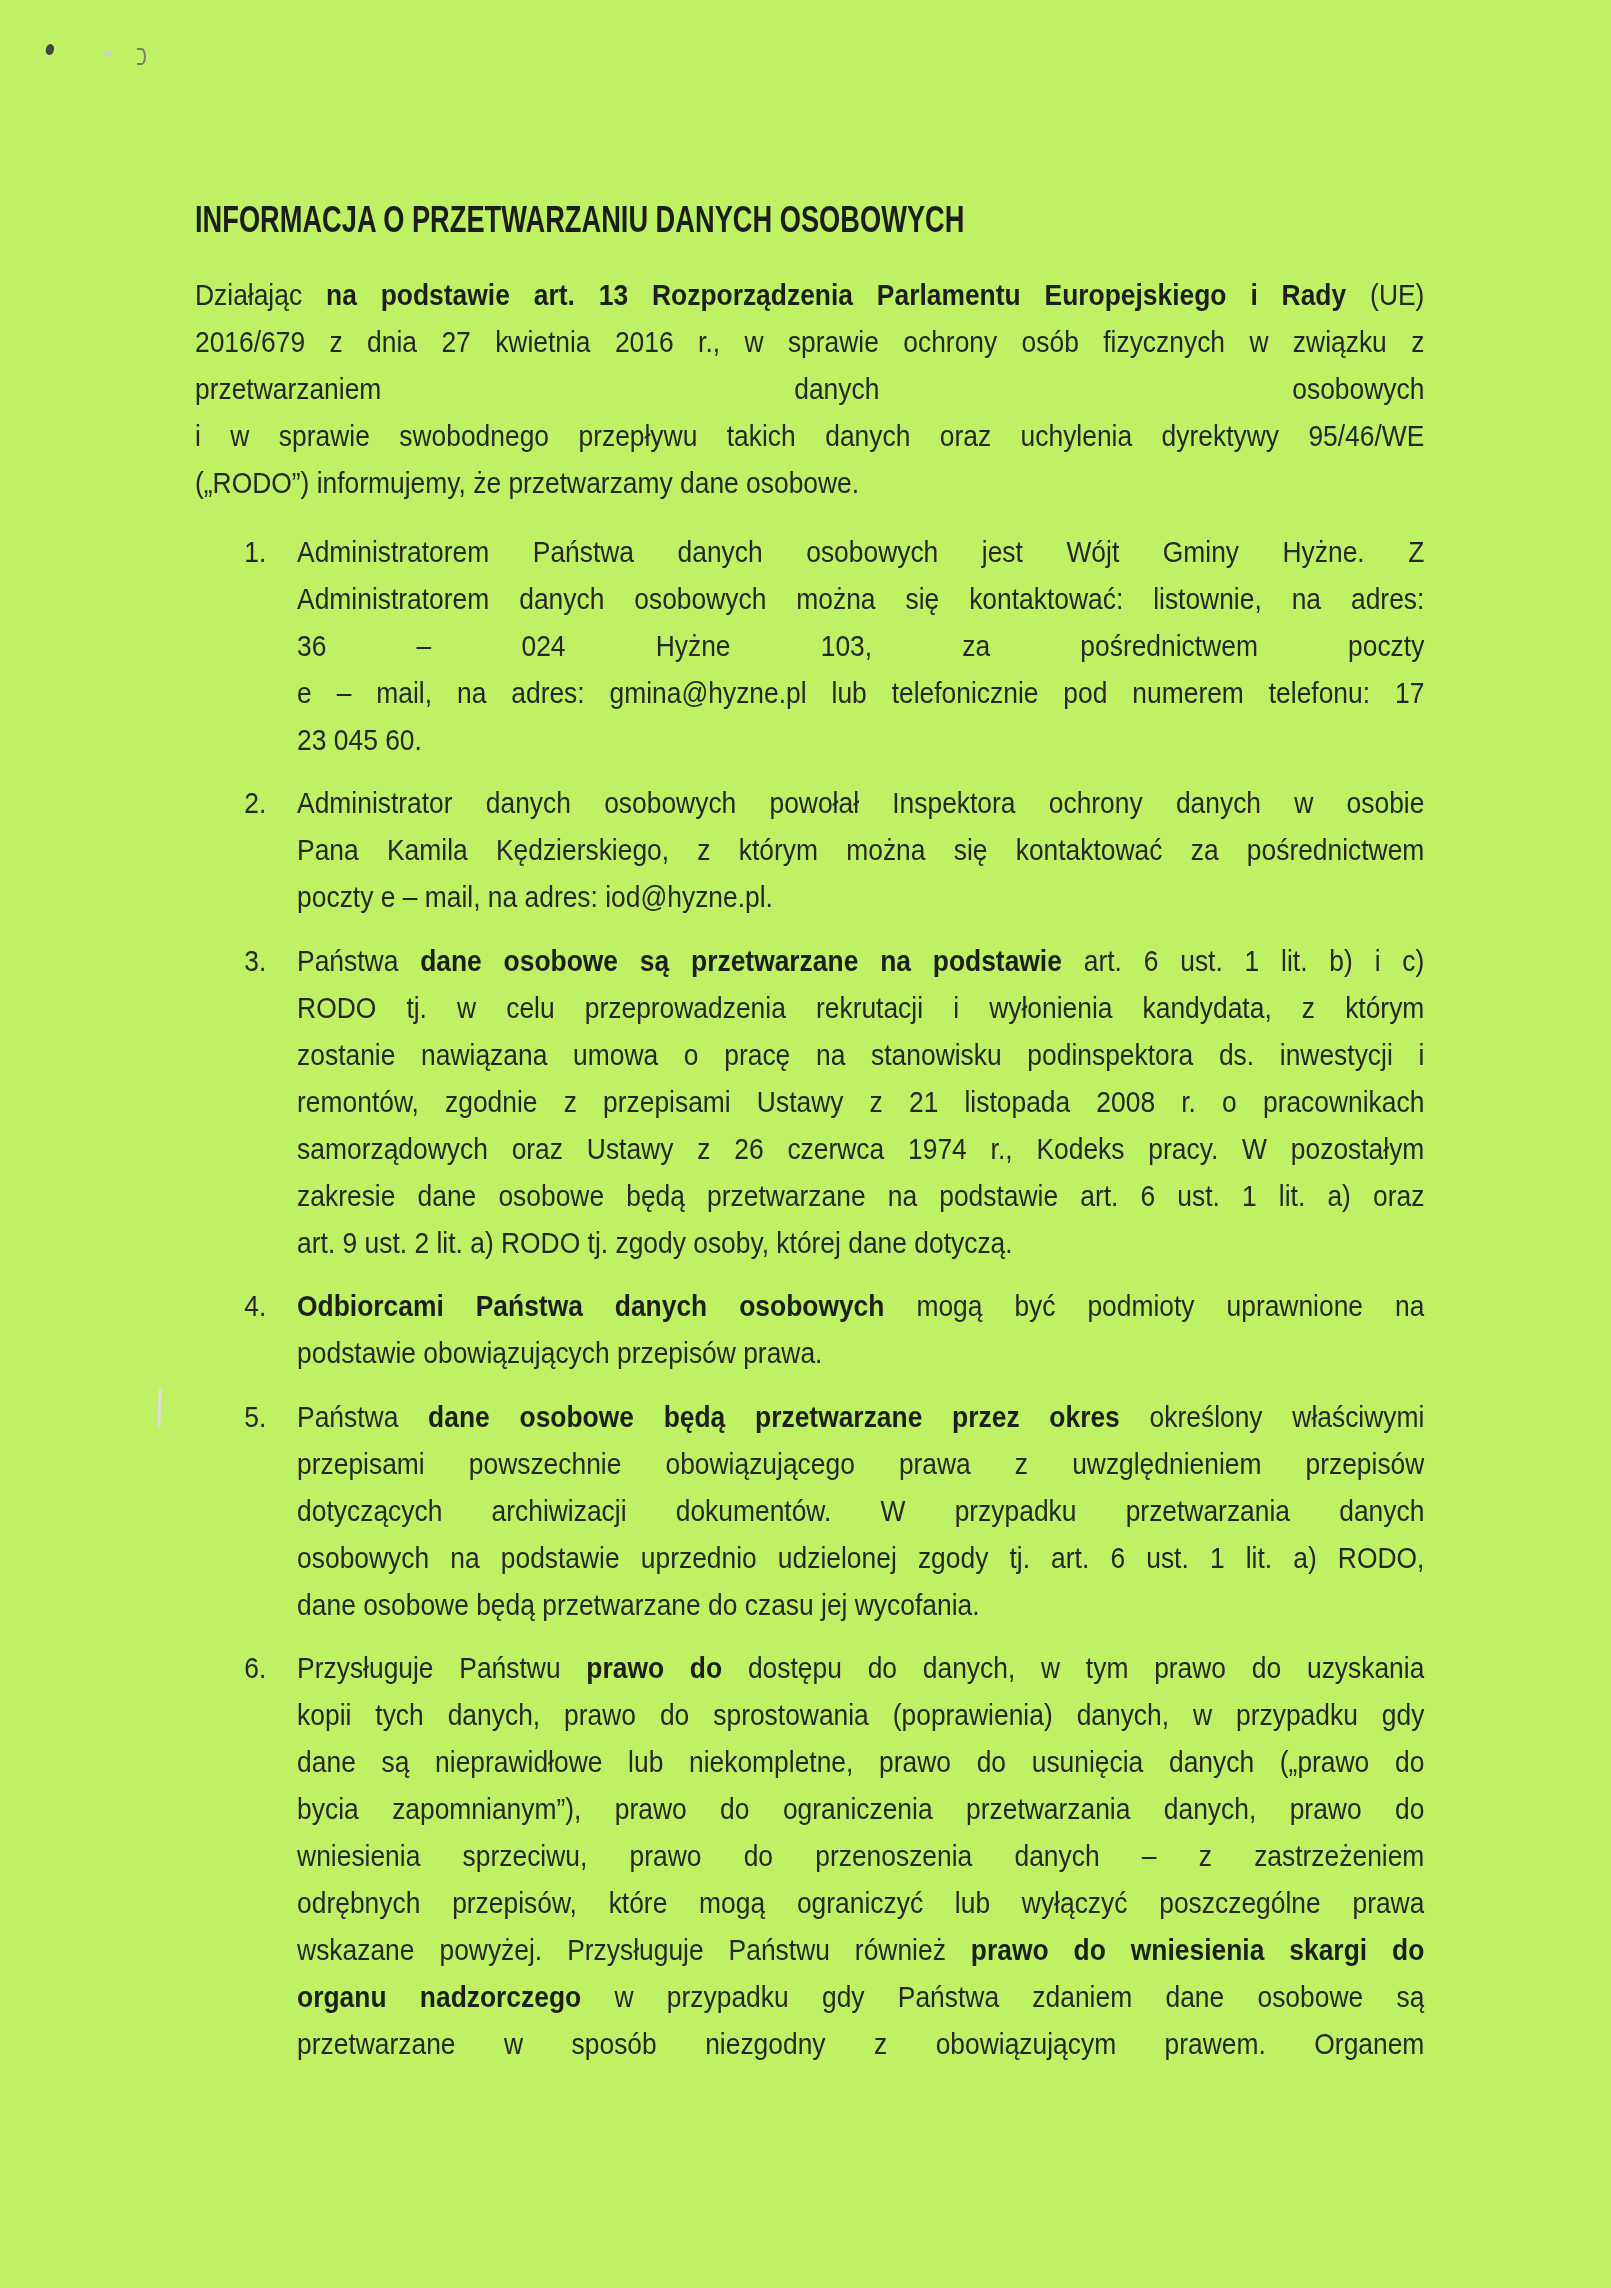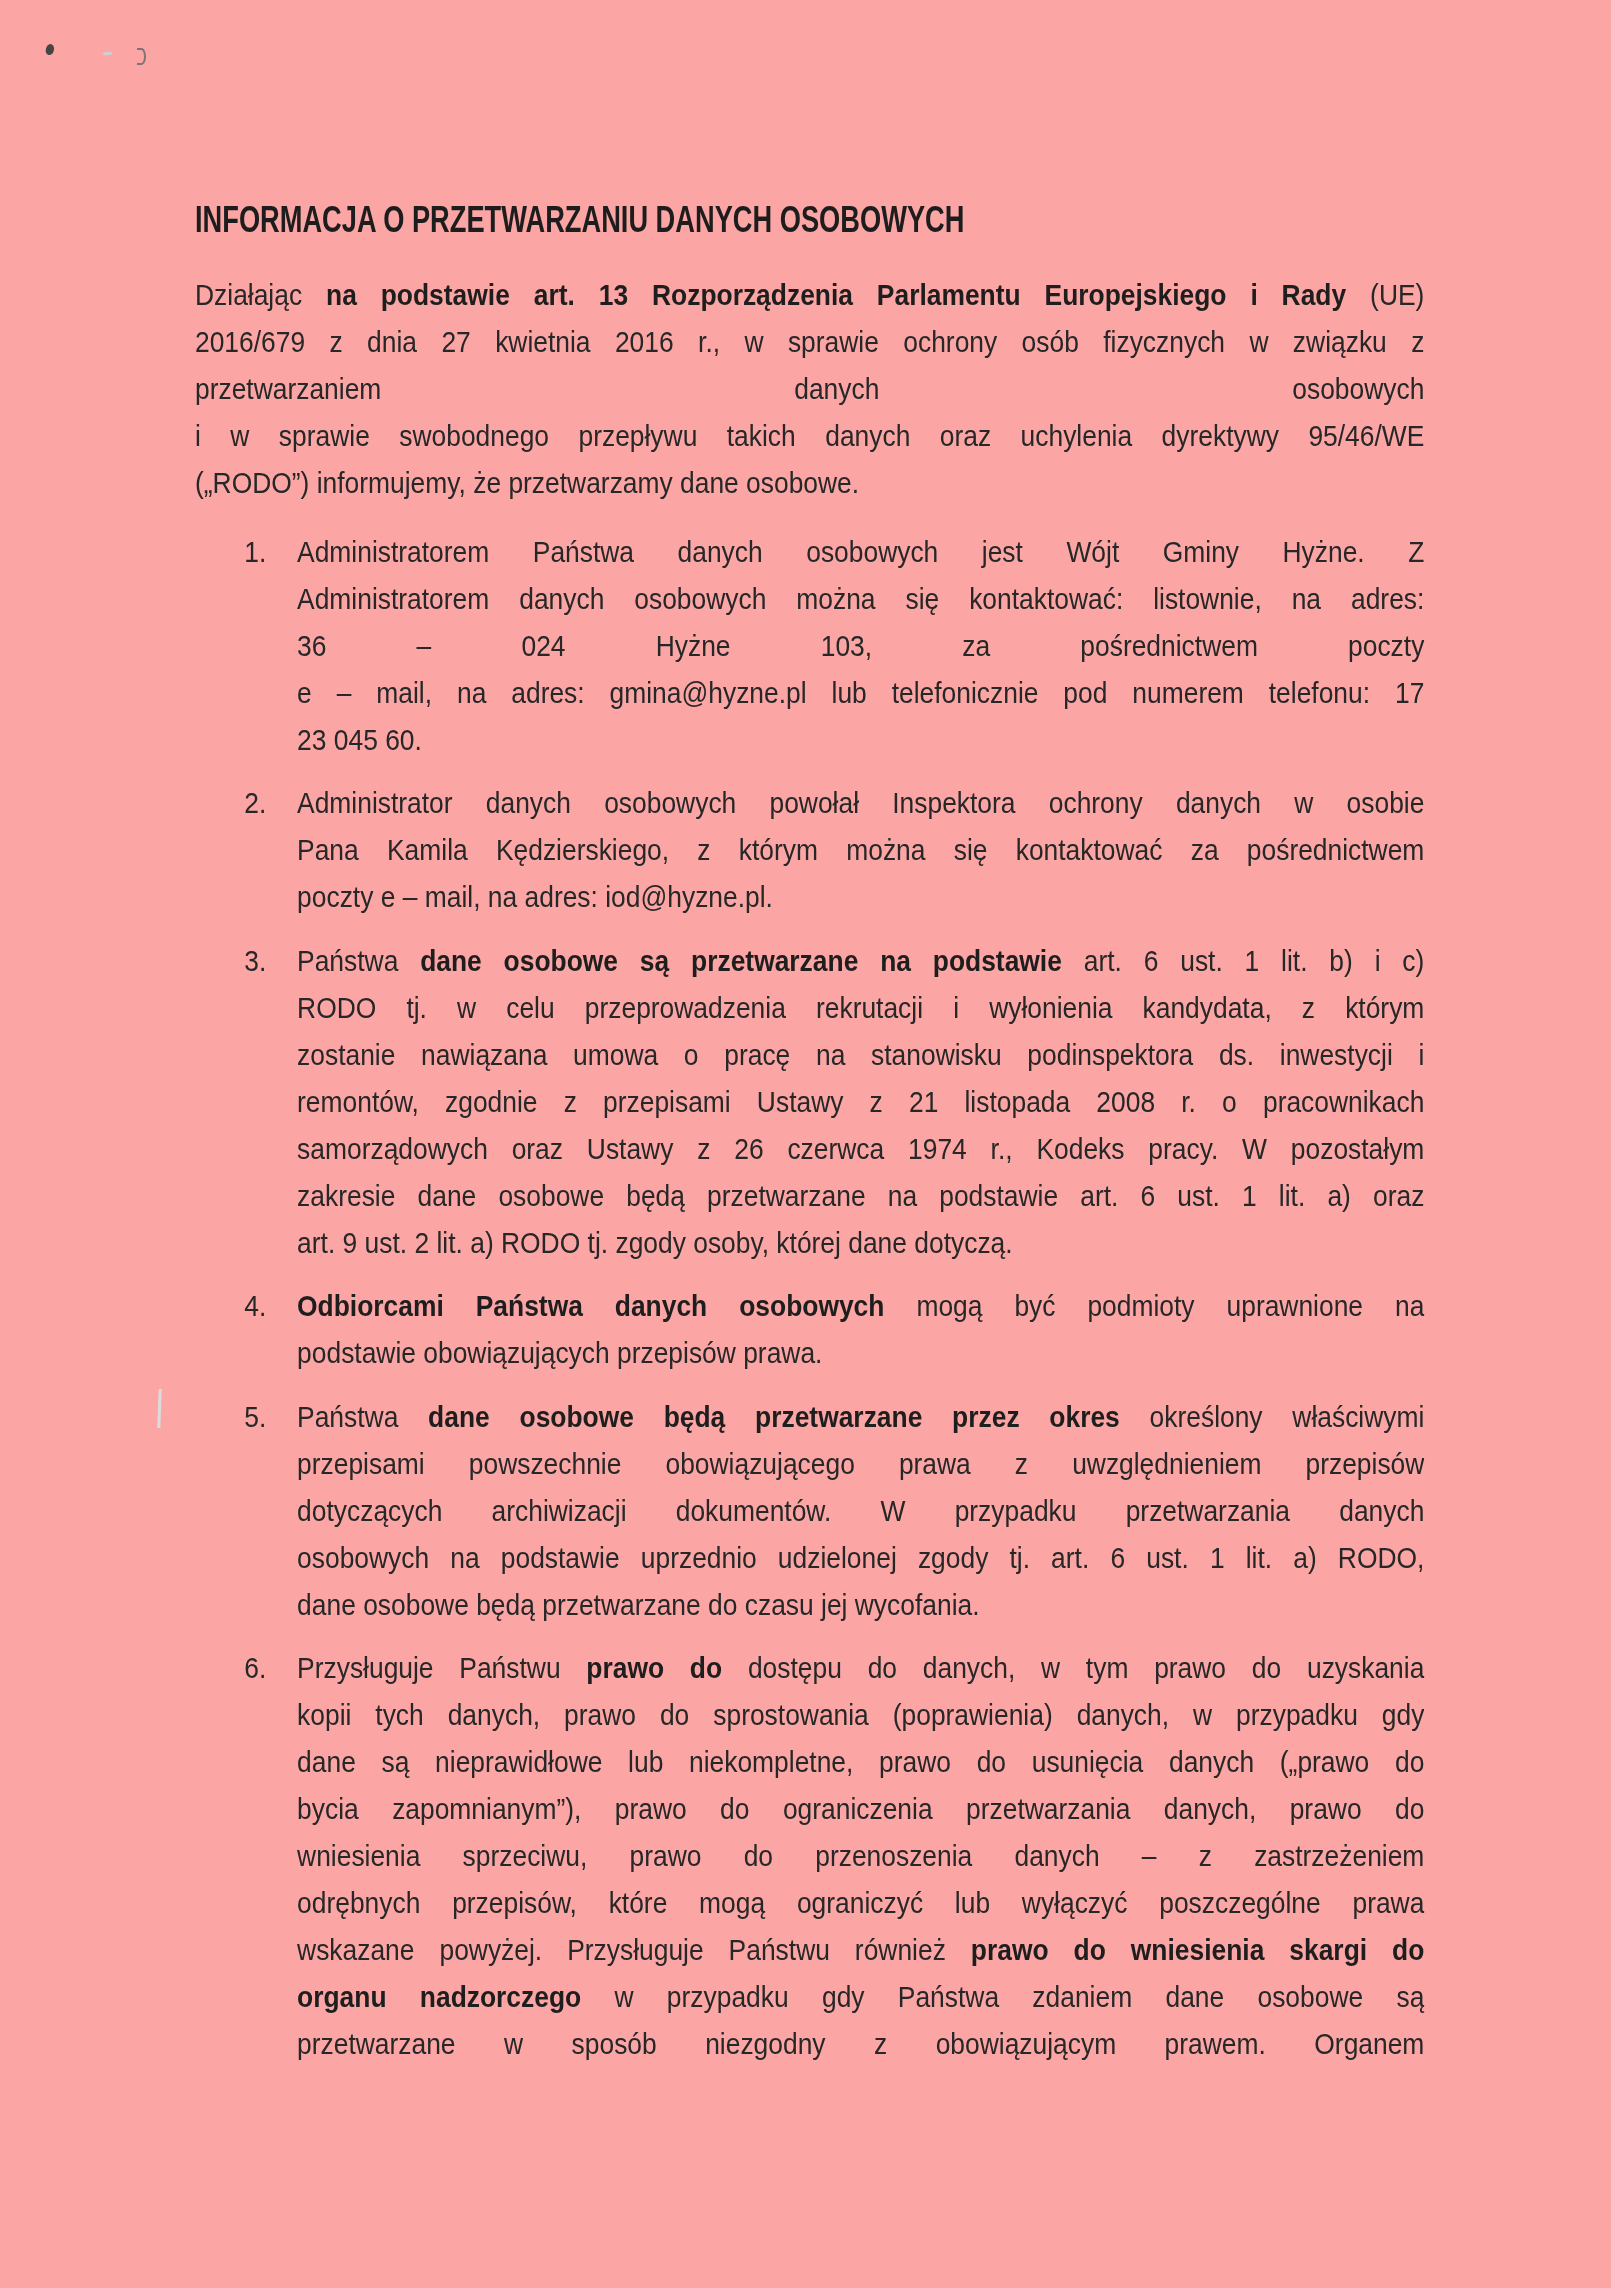--- a/index.html
+++ b/index.html
@@ -4,21 +4,21 @@
 <style>
   html, body {
     margin: 0;
     padding: 0;
     background: #ffffff;
   }
   .page {
     position: relative;
     width: 1611px;
     height: 2289px;
-    background: #fca5a5;
+    background: #bef264;
     overflow: hidden;
     font-family: "Liberation Sans", "DejaVu Sans", sans-serif;
     color: #262626;
   }
   
   .speck-a {
     position: absolute; left: 46px; top: 44px;
     width: 7.8px; height: 10.7px;
     background: #454545;
     border-radius: 55% 60% 50% 55%;

